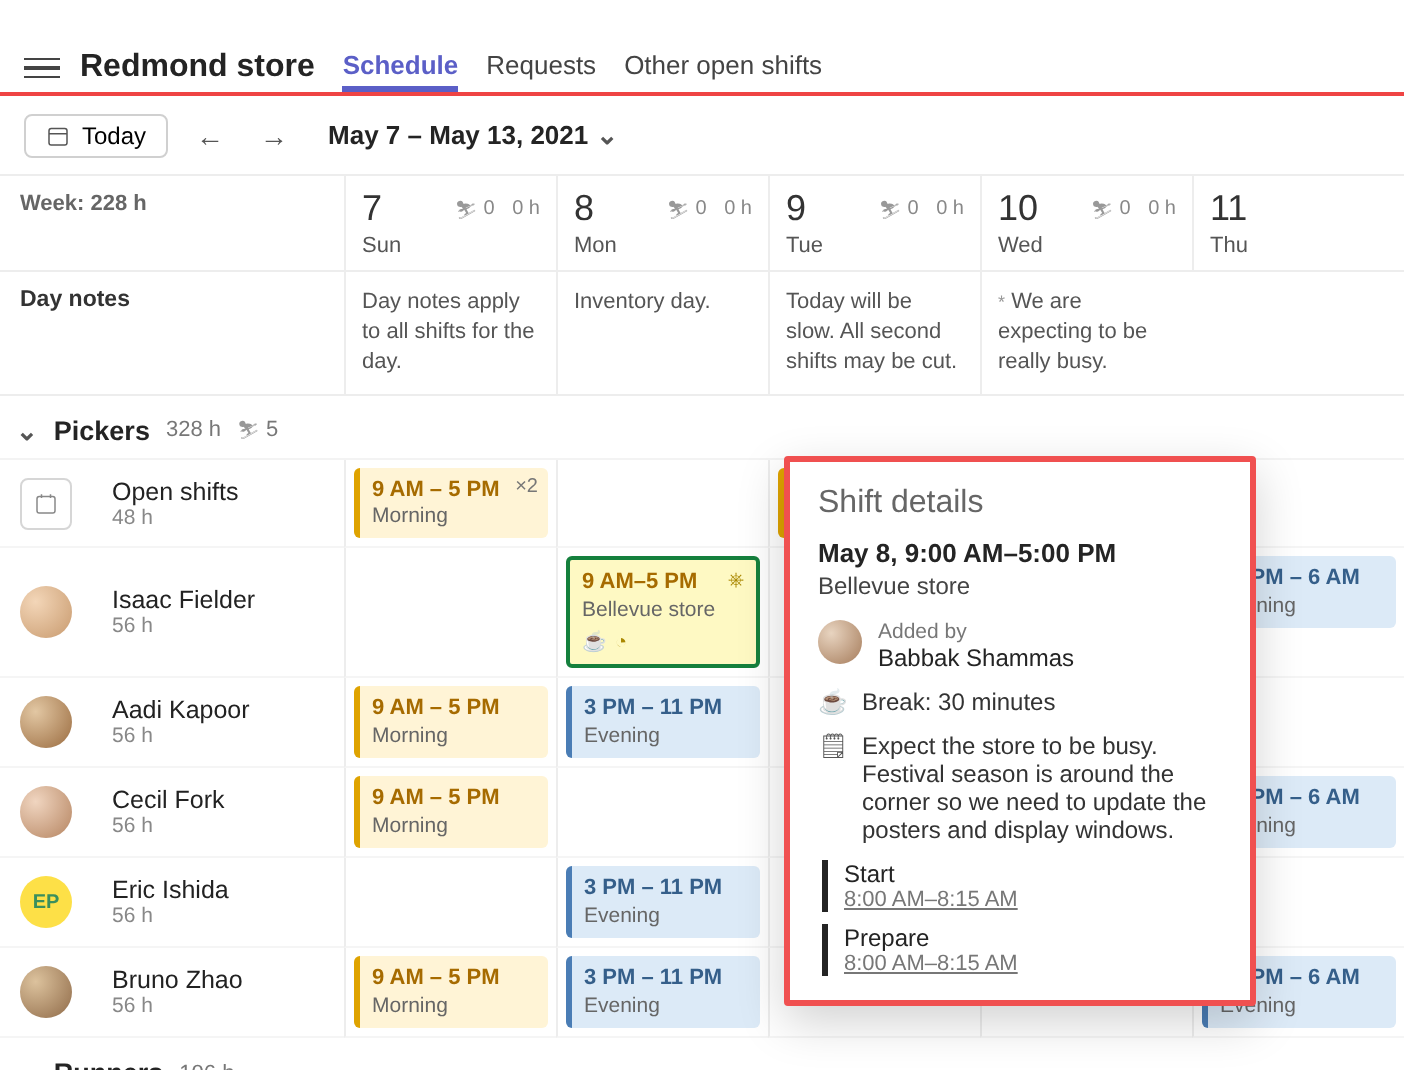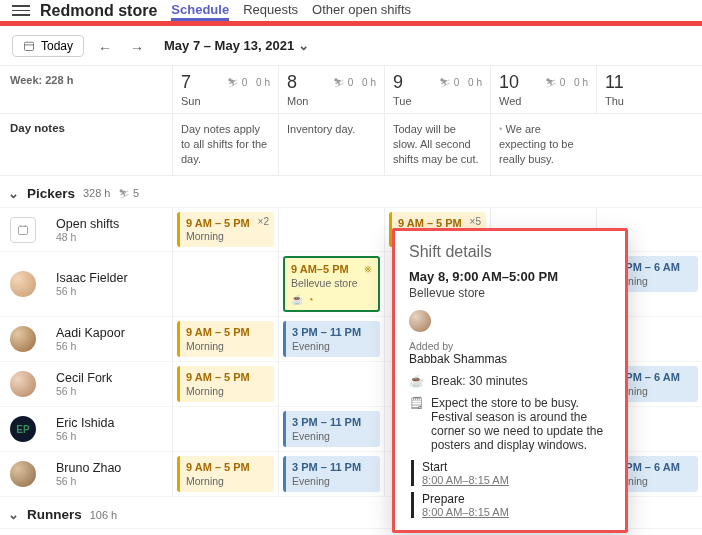--- a/index.html
+++ b/index.html
@@ -12,22 +12,23 @@
     width: 702px;
     height: 535px;
     overflow: hidden;
     position: relative;
   }
   .topbar {
     display: flex;
     align-items: center;
     height: 26px;
     padding: 0 12px;
-    border-bottom: 5px solid #ef4444;
+    border-bottom: 2px solid #ef4444;
     gap: 10px;
+    margin-top: 22px;
   }
   .burger { width: 18px; display:flex; flex-direction:column; gap:3px; cursor:pointer;}
   .burger span { height: 1.4px; background:#444; display:block;}
   .store-name { font-weight: 700; font-size: 16px; margin-right: 4px;}
   .tabs { display: flex; gap: 14px; align-items:flex-end; height:100%;}
   .tab { font-size: 13px; color:#444; height:100%; display:flex; align-items:center; border-bottom: 3px solid transparent; cursor:pointer;}
   .tab.active { color: #5b5fc7; font-weight:600; border-bottom-color:#5b5fc7;}
   .toolbar {
     display:flex; align-items:center; height: 40px; padding: 0 12px; gap: 10px;
     border-bottom: 1px solid #ededed;
@@ -90,39 +91,39 @@
     border: 3px solid #f05050;
     border-radius:2px;
     box-shadow: 0 8px 24px rgba(0,0,0,.18);
     padding: 12px 14px;
     z-index: 50;
     font-size: 12px;
   }
   .popover h4 { margin:0 0 8px 0; font-size: 16px; color:#666; font-weight:400;}
   .popover .title { font-weight:700; font-size:13px; margin-bottom:2px;}
   .popover .where { color:#444; font-size:12px; margin-bottom:10px;}
-  .popover .added { display:flex; gap:8px; align-items:flex-start; margin-bottom:8px;flex-direction:column;}
+  .popover .added { display:flex; gap:8px; align-items:flex-start; margin-bottom:8px;}
   .popover .added .lbl { font-size:10.5px; color:#777;}
   .popover .added .name { font-size:12px;}
   .popover .info-row { display:flex; gap:8px; align-items:flex-start; margin-bottom:8px; color:#333;}
   .popover .ic { width:14px; flex-shrink:0; color:#555; font-size:12px;}
   .popover .activity { border-left: 3px solid; padding-left:8px; margin:6px 0 0 2px;}
   .popover .activity .an { font-size:12px;}
   .popover .activity .at { font-size:11px; color:#777;text-decoration:underline;}
   .act-blue { border-color:#4a7db5;}
   .act-red { border-color:#e26d6d;}
   .chev-down::before{content:"⌄"; font-size:13px;}
   .people-ic{font-size:9px; color:#999;}
   svg.ico { width:12px; height:12px; }
   .av-if { background: radial-gradient(circle at 30% 30%, #f3d6b8, #c89a6e);}
   .av-ak { background: radial-gradient(circle at 30% 30%, #e2c7a3, #9a6b3f);}
   .av-cf { background: radial-gradient(circle at 30% 30%, #f0d5c0, #b58460);}
   .av-bz { background: radial-gradient(circle at 30% 30%, #dcc29d, #8f6a48);}
   .av-bs { background: radial-gradient(circle at 30% 30%, #e8d4c0, #a57b5a);}
-  .av-ei { background:#0f172a; color:#3a8f5d; font-weight:600;}
+  .av-ei { background:#fde047; color:#3a8f5d; font-weight:600;}
 </style>
 </head>
 <body>
 
 <div class="topbar">
   <div class="burger">
       <span></span>
       <span></span>
       <span></span>
     </div>

